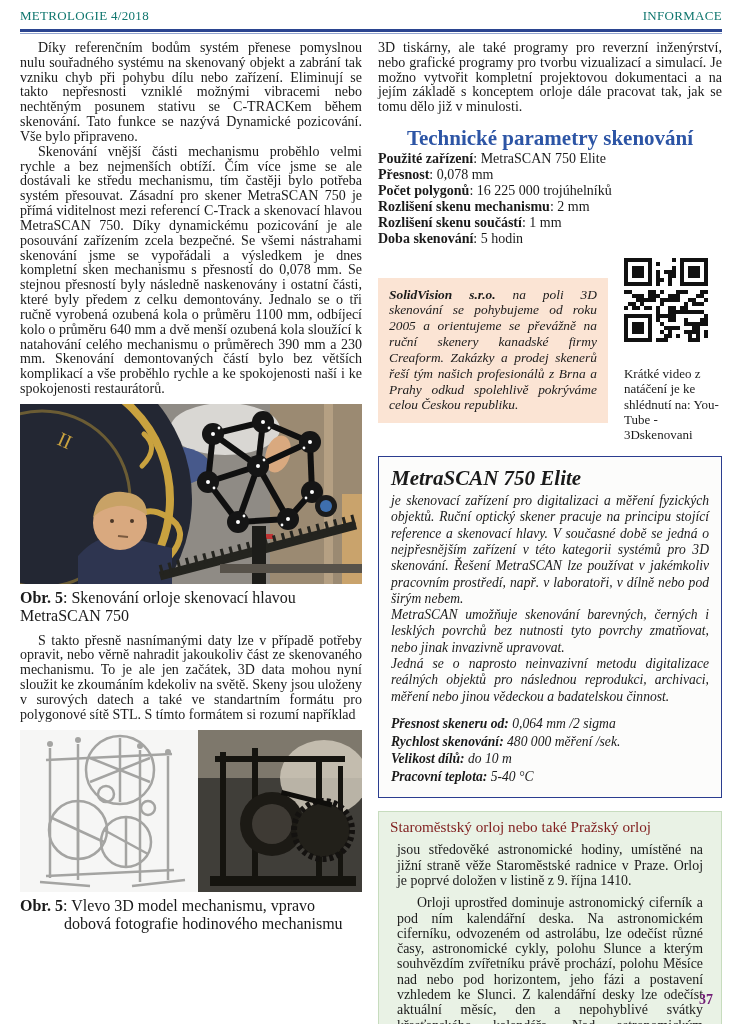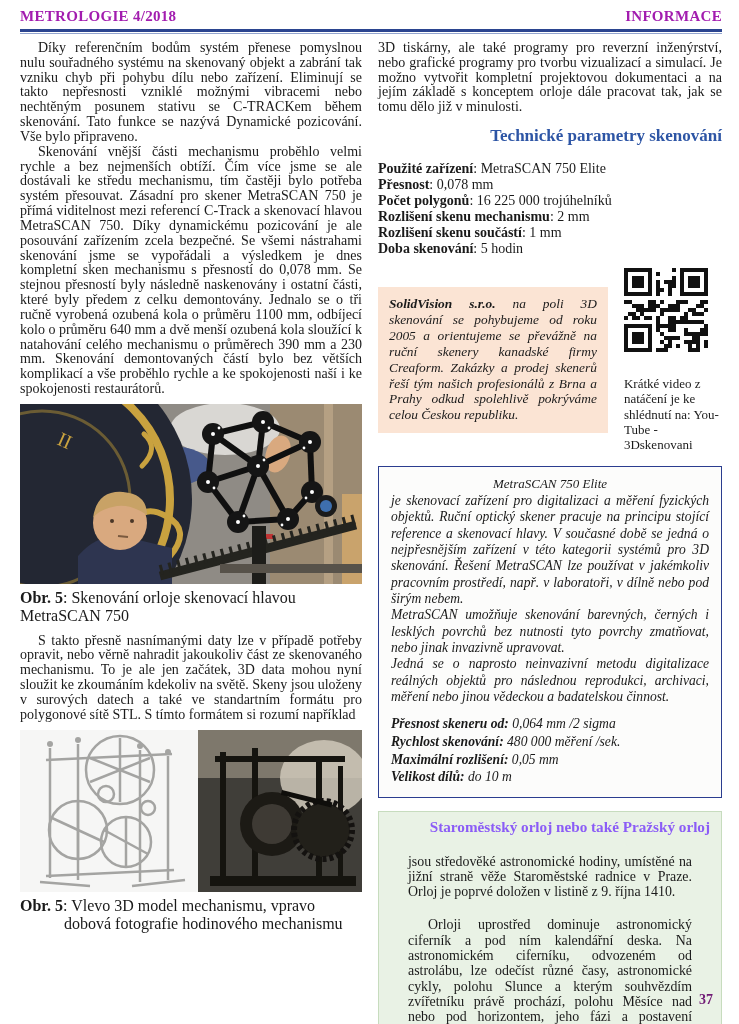--- a/index.html
+++ b/index.html
@@ -2,56 +2,56 @@
 <html lang="cs"><head>
 <meta charset="utf-8">
 <style>
   html,body{margin:0;padding:0;}
   body{
     width:739px;height:1024px;background:#ffffff;position:relative;overflow:hidden;
     font-family:"Liberation Serif", serif;color:#1a1a1a;
   }
   
   .header{position:absolute;left:20px;right:17px;top:8px;display:flex;justify-content:space-between;align-items:baseline;}
-  .header .h-left,.header .h-right{font-weight:bold;font-size:15px;letter-spacing:.3px;color:#a21caf;}
+  .header .h-left,.header .h-right{font-weight:normal;font-size:13px;letter-spacing:.3px;color:#0f766e;}
   .rule{position:absolute;left:20px;right:17px;top:29px;}
   .rule .r1{height:3px;background:#2b4590;}
   .rule .r2{height:1px;background:#93a5cf;margin-top:1px;}
   
   .col{position:absolute;top:41px;text-align:justify;}
   .col-left{left:20px;width:342px;}
   .col-right{left:378px;width:344px;}
   .bodytext{font-size:14px;line-height:1.06;}
   .bodytext p{margin:0;}
   .indent{text-indent:18px;}
   
   .figure{display:block;margin:7px 0 0 0;}
   .figure svg{display:block;}
   .caption{font-size:16px;line-height:1.15;text-align:left;margin:5px 0 8px 0;}
   .caption .cap-label{font-weight:bold;}
   .caption.hang{padding-left:44px;text-indent:-44px;}
   
-  .tech-heading{color:#2d55a5;font-weight:bold;font-size:17px;margin:12px 0 16px 0;text-align:right;}
+  .tech-heading{color:#2d55a5;font-weight:bold;font-size:21px;margin:12px 0 2px 0;text-align:center;}
   .param{font-size:14px;line-height:1.14;text-align:left;}
   .param b{font-weight:bold;}
   .sv-row{display:flex;gap:16px;margin-top:11px;align-items:center;}
   .sv-box{background:#fbe4d4;width:212px;padding:9px 11px 10px 11px;font-style:italic;font-size:13.4px;line-height:1.18;text-align:justify;}
   .sv-box .sv-lead{font-weight:bold;}
   .qr-wrap{width:100px;text-align:left;}
   .qr{width:84px;height:84px;background:#ffffff;}
   .qr-caption{font-size:13px;line-height:1.18;margin-top:24px;}
   .ms-box{margin-top:13px;border:1.5px solid #2b3d8f;background:#fcfcfb;padding:9px 12px 11px 12px;font-style:italic;font-size:13.6px;line-height:1.2;text-align:justify;}
-  .ms-title{font-weight:normal;font-size:13px;margin:0 0 2px 0;text-align:center;}
+  .ms-title{font-weight:bold;font-size:21px;margin:0 0 2px 0;text-align:left;}
   .ms-box p{margin:0;}
   .ms-specs{margin-top:10px;}
   .spec{font-size:13.6px;line-height:1.3;text-align:left;}
   .spec b{font-weight:bold;}
   .orloj-box{margin-top:13px;background:#e9f2e5;border:1px solid #c7dcbe;padding:7px 11px 9px 11px;font-size:13.9px;line-height:1.1;text-align:justify;}
-  .orloj-heading{color:#8b5cf6;font-weight:bold;font-size:15.2px;margin:0 0 2px 0;text-align:right;}
-  .orloj-box p{margin:18px;}
+  .orloj-heading{color:#7f1d1d;font-weight:normal;font-size:15.2px;margin:0 0 2px 0;text-align:left;}
+  .orloj-box p{margin:7px;}
   .orloj-box .indent2{text-indent:20px;}
   
   .page-number{position:absolute;right:26px;bottom:16px;color:#701a75;font-weight:bold;font-size:14px;}
 </style>
 </head>
 <body>
 
 <div class="header">
   <span class="h-left">METROLOGIE  4/2018</span>
   <span class="h-right">INFORMACE</span>
@@ -364,22 +364,22 @@
   </div>
 
   <div class="ms-box">
     <div class="ms-title">MetraSCAN 750 Elite</div>
     <p>je skenovací zařízení pro digitalizaci a měření fyzických objektů. Ruční optický skener pracuje na principu stojící reference a skenovací hlavy. V současné době se jedná o nejpřesnějším zařízení v této kategorii systémů pro 3D skenování. Řešení MetraSCAN lze používat v jakémkoliv pracovním prostředí, např. v laboratoři, v dílně nebo pod širým nebem.</p>
     <p>MetraSCAN umožňuje skenování barevných, černých i lesklých povrchů bez nutnosti tyto povrchy zmatňovat, nebo jinak invazivně upravovat.</p>
     <p>Jedná se o naprosto neinvazivní metodu digitalizace reálných objektů pro následnou reprodukci, archivaci, měření nebo jinou vědeckou a badatelskou činnost.</p>
     <div class="ms-specs">
       <div class="spec"><b>Přesnost skeneru od:</b><span> 0,064 mm /2 sigma</span></div>
       <div class="spec"><b>Rychlost skenování:</b><span> 480 000 měření /sek.</span></div>
-      <div class="spec"><b>Maximální rozlišení:</b><span> 0,05 mm</span></div>
       <div class="spec"><b>Velikost dílů:</b><span> do 10 m</span></div>
+      <div class="spec"><b>Pracovní teplota:</b><span> 5-40 °C</span></div>
     </div>
   </div>
 
   <div class="orloj-box">
     <div class="orloj-heading">Staroměstský orloj nebo také Pražský orloj</div>
     <p>jsou středověké astronomické hodiny, umístěné na jižní straně věže Staroměstské radnice v Praze. Orloj je poprvé doložen v listině z 9. října 1410.</p>
     <p class="indent2">Orloji uprostřed dominuje astronomický ciferník a pod ním kalendářní deska. Na astronomickém ciferníku, odvozeném od astrolábu, lze odečíst různé časy, astronomické cykly, polohu Slunce a kterým souhvězdím zvířetníku právě prochází, polohu Měsíce nad nebo pod horizontem, jeho fázi a postavení vzhledem ke Slunci. Z kalendářní desky lze odečíst aktuální měsíc, den a nepohyblivé svátky křesťanského kalendáře. Nad astronomickým ciferníkem jsou dvě okna, v nichž se pohybují apoštolové. Orloj je dále doplněn sochami po okrajích,</p>
   </div>
 </div>
 

